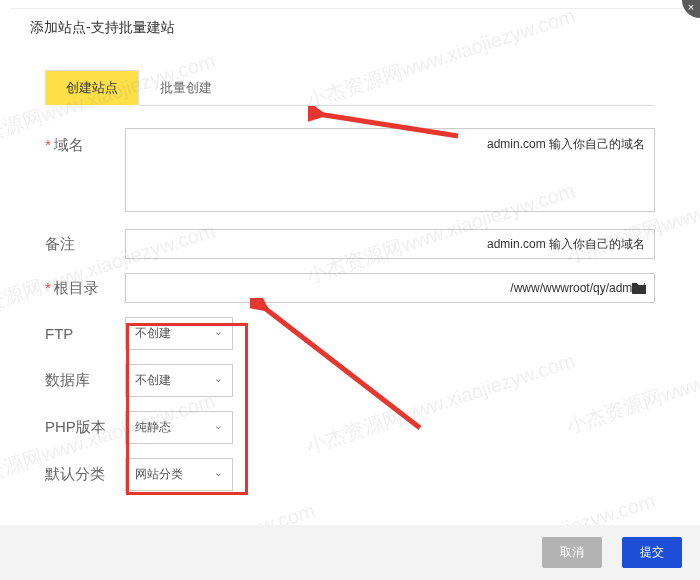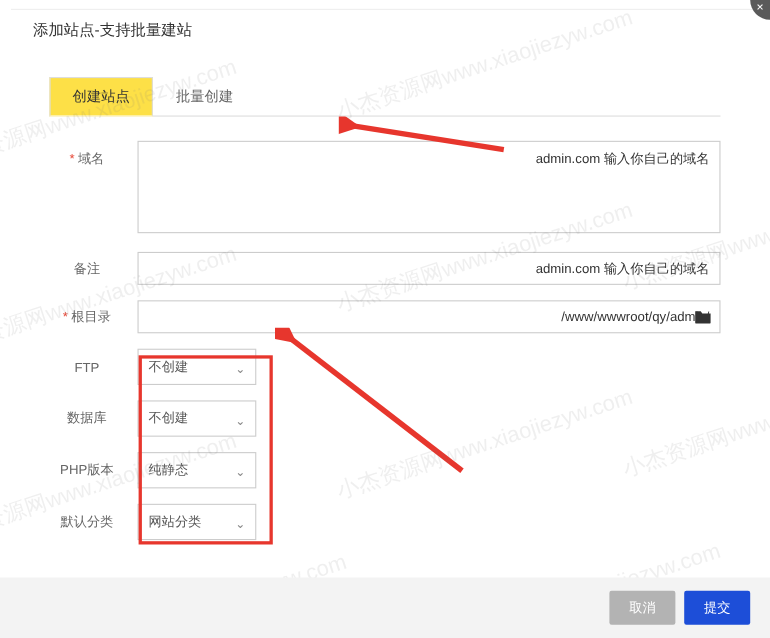--- a/index.html
+++ b/index.html
@@ -61,23 +61,23 @@
     background: #fde047;
   }
   .form-row {
     display: flex;
     align-items: flex-start;
     margin-bottom: 14px;
   }
   .form-row.center { align-items: center; }
   .label {
     width: 80px;
-    text-align: center;
+    text-align: left;
     padding-right: 12px;
-    font-size: 12px;
+    font-size: 15px;
     color: #666;
     padding-top: 8px;
   }
   .form-row.center .label { padding-top: 0; }
   .req { color: #e74c3c; margin-right: 3px; }
   .field {
     flex: 1;
     position: relative;
   }
   textarea, input[type=text] {
@@ -101,21 +101,21 @@
     cursor: pointer;
   }
   .select-box {
     width: 108px;
     border: 1px solid #ccc;
     padding: 7px 9px;
     font-size: 12px;
     color: #555;
     display: flex;
     justify-content: space-between;
-    align-items: flex-end;
+    align-items: flex-start;
     cursor: pointer;
     background:#fff;
   }
   .chev { color:#888; font-size:11px; }
   .red-box {
     position: absolute;
     border: 3px solid #e7362d;
     left: 126px;
     top: 323px;
     width: 122px;
@@ -123,21 +123,21 @@
     pointer-events: none;
   }
   .footer {
     position: absolute;
     bottom: 0;
     left: 0; right: 0;
     padding: 12px 18px;
     background: #f3f3f3;
     display: flex;
     justify-content: flex-end;
-    gap: 8px;
+    gap: 20px;
   }
   .btn {
     padding: 7px 18px;
     font-size: 12px;
     border: none;
     cursor: pointer;
     border-radius: 2px;
   }
   .btn-cancel { background: #b3b3b3; color: #fff; }
   .btn-submit { background: #1d4ed8; color: #fff; }

